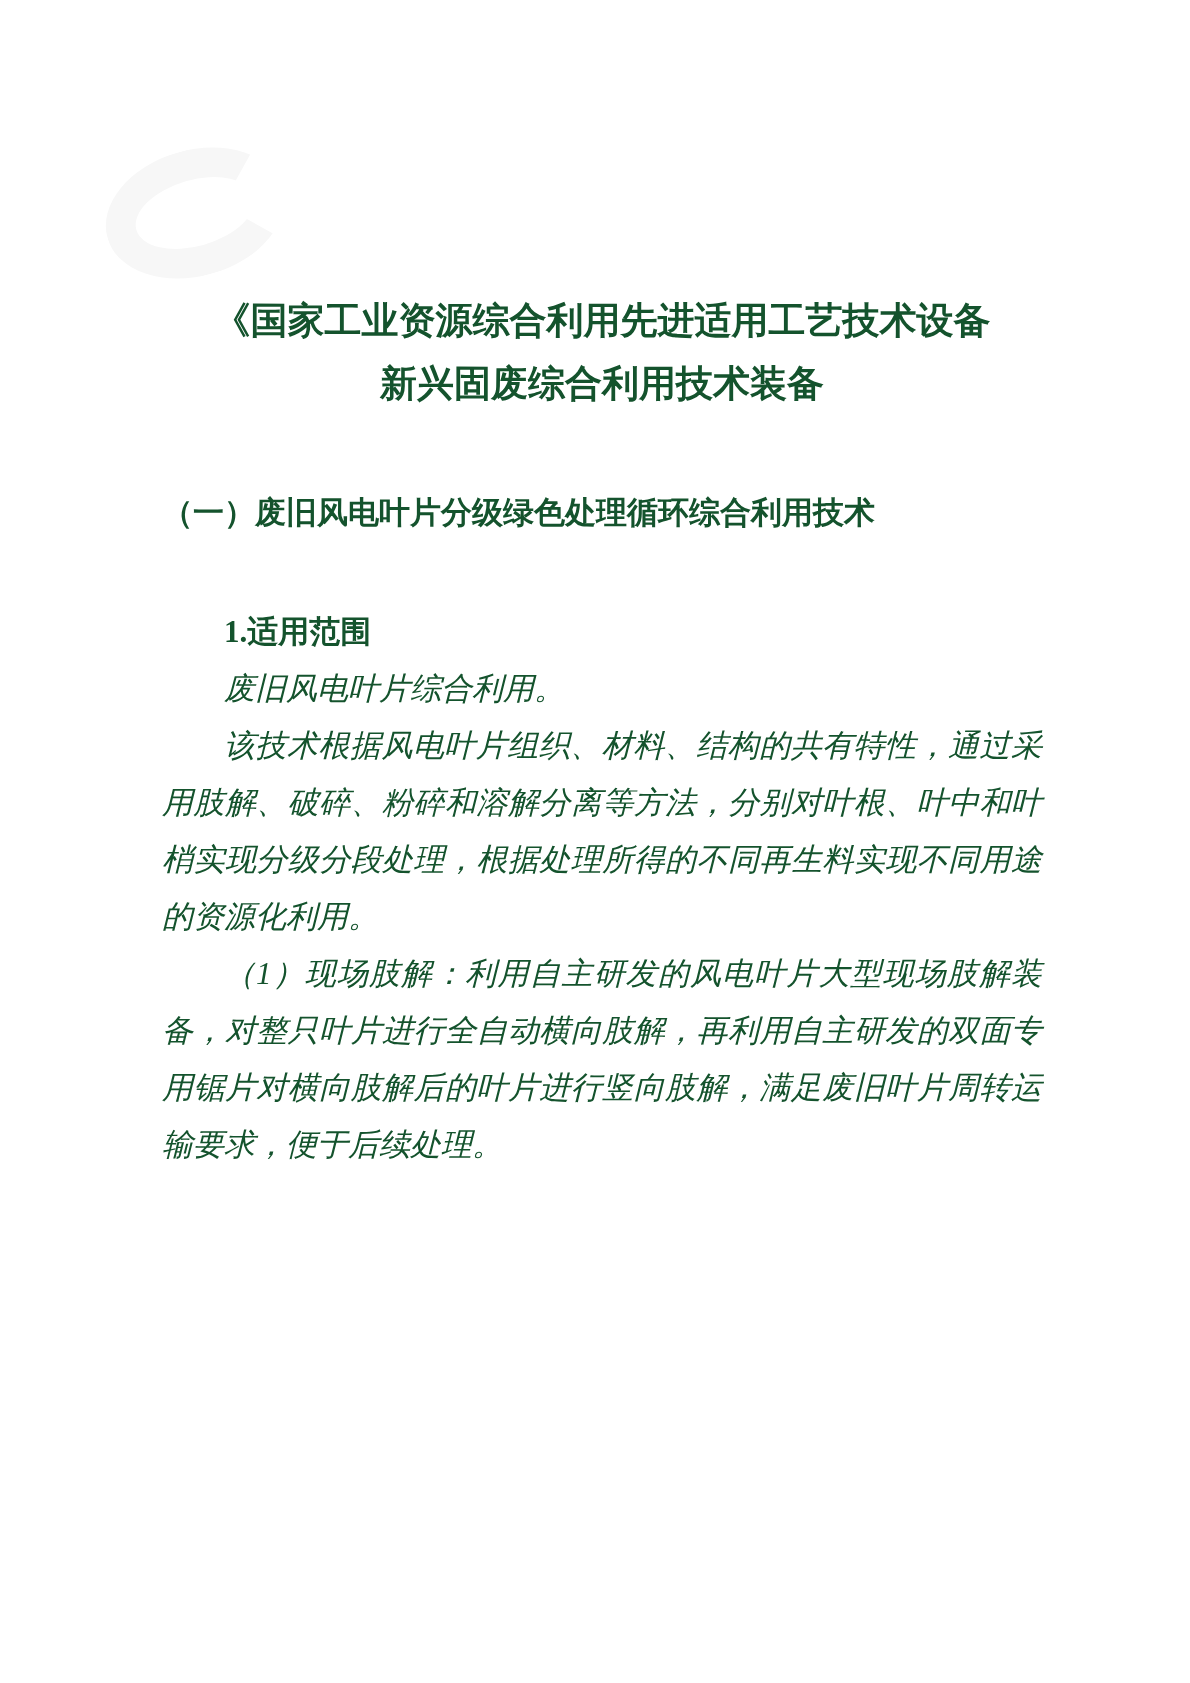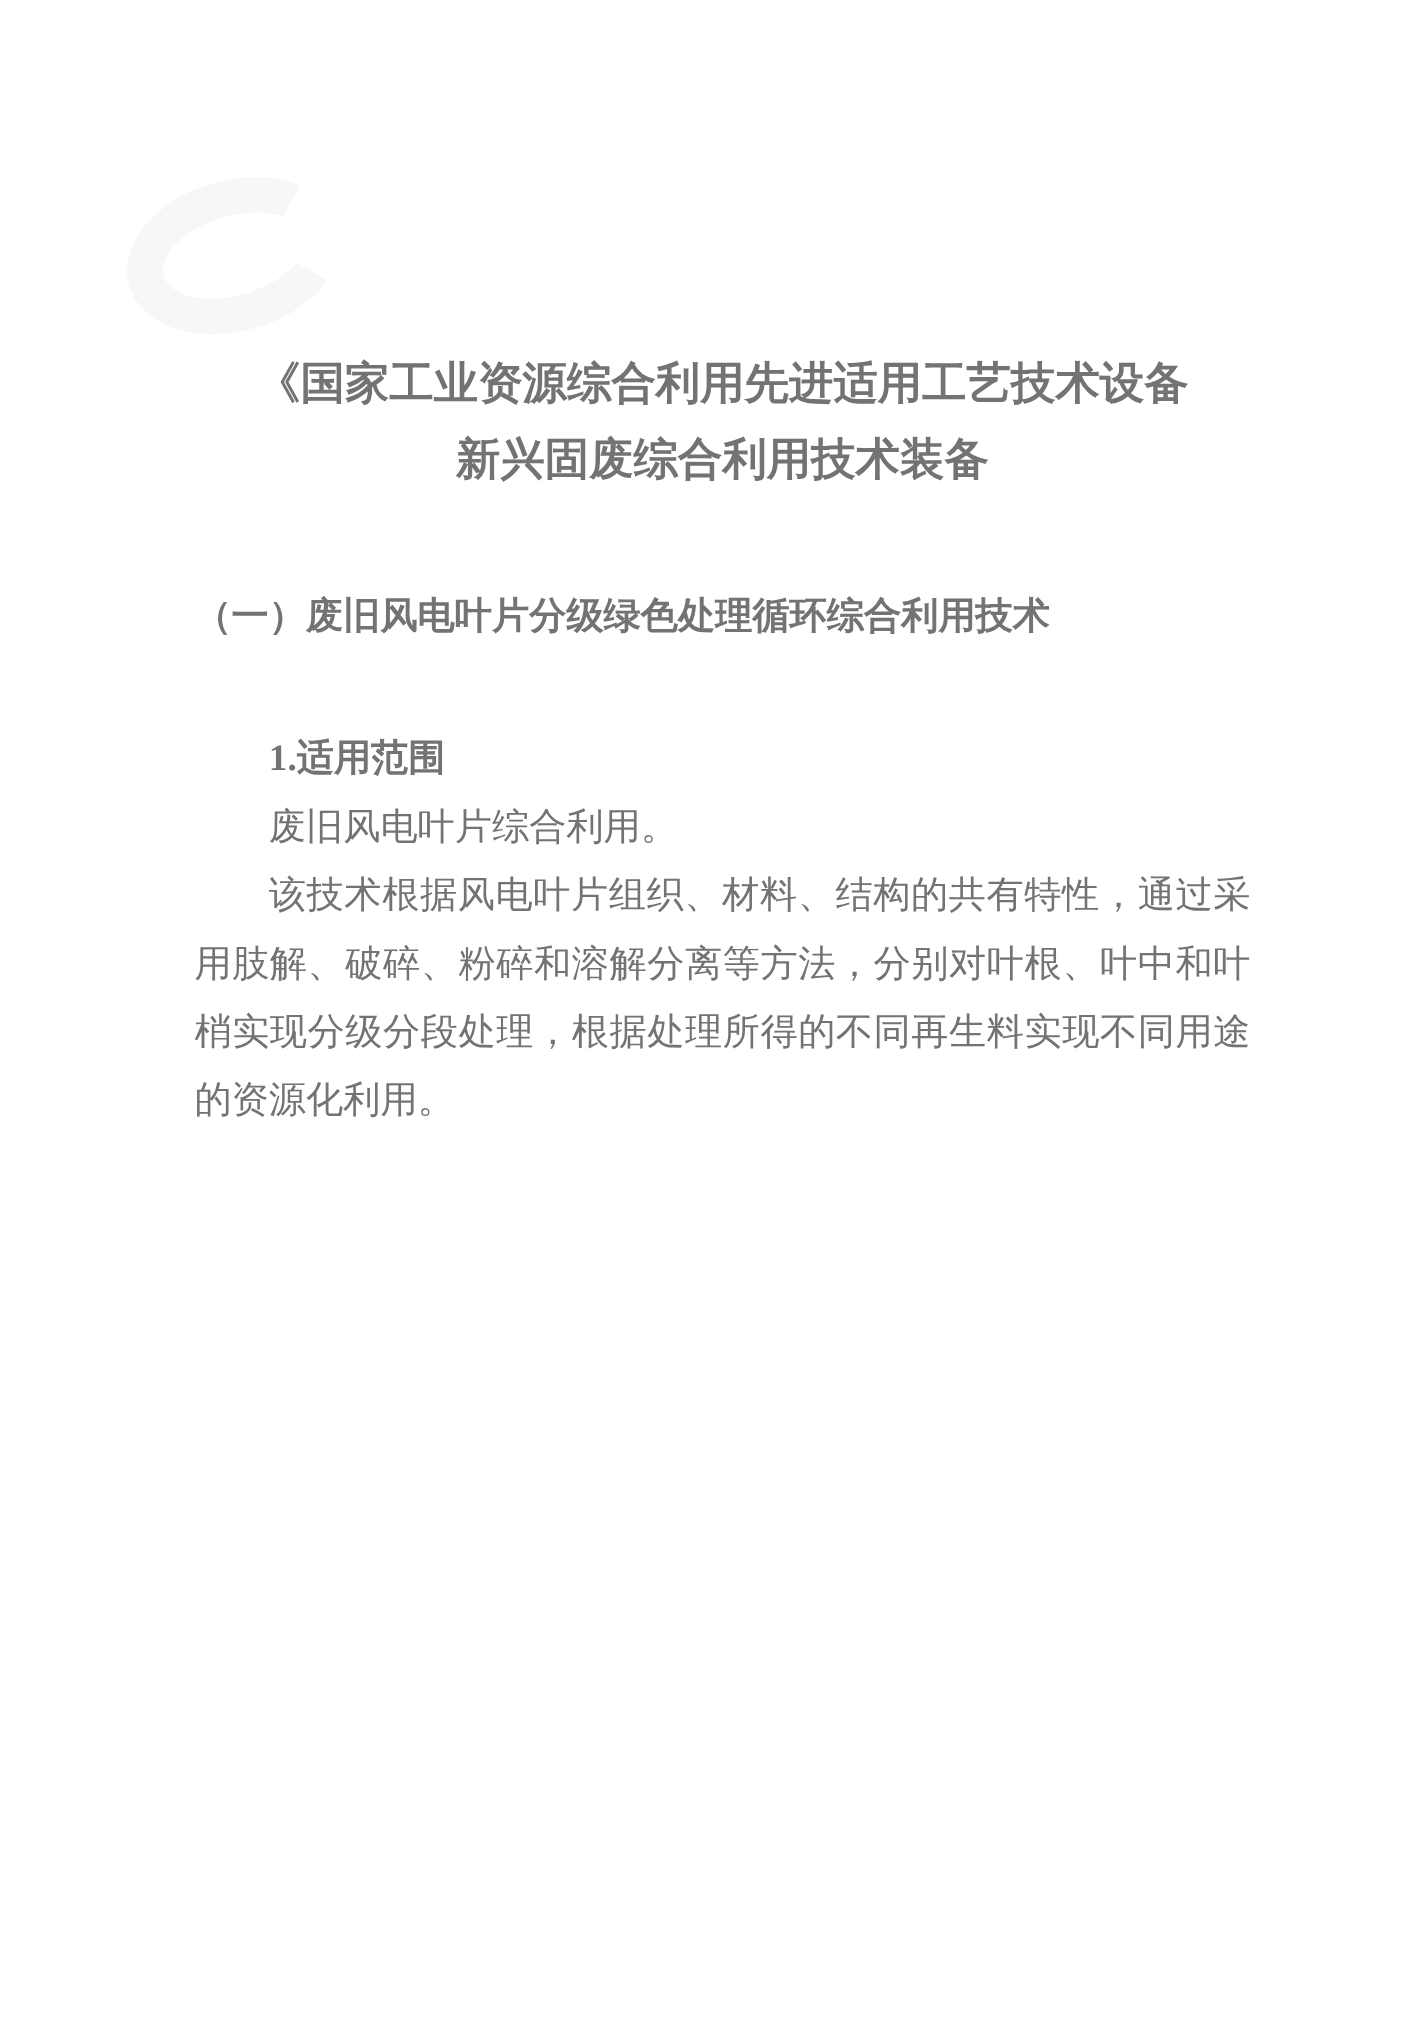--- a/index.html
+++ b/index.html
@@ -5,21 +5,21 @@
   html, body {
     margin: 0;
     padding: 0;
     background: #ffffff;
   }
   .page {
     position: relative;
     width: 1190px;
     height: 1493px;
     background: #ffffff;
-    color: #737373;
+    color: #14532d;
     overflow: hidden;
     font-family: "Liberation Serif", "DejaVu Serif", serif;
   }
   
   .scan-artifact {
     position: absolute;
     left: 104px;
     top: 150px;
     width: 182px;
     height: 126px;
@@ -60,20 +60,21 @@
   .sub-heading {
     margin: 0;
     font-size: 31px;
     line-height: 57px;
     font-weight: 700;
     text-indent: 2em;
   }
   .para {
     margin: 0;
     text-indent: 2em;
+    font-style: italic;
   }
   .page-number {
     position: absolute;
     left: 0;
     right: 0;
     top: 1528px;
     text-align: center;
     font-size: 27px;
     line-height: 32px;
     font-family: "Liberation Serif", "DejaVu Serif", serif;
@@ -94,20 +95,21 @@
     </h1>
 
     <h2 class="section-heading">（一）废旧风电叶片分级绿色处理循环综合利用技术</h2>
 
     <div class="body-text">
 
       <h3 class="sub-heading">1.适用范围</h3>
       <p class="para">废旧风电叶片综合利用。</p>
 
       <p class="para">该技术根据风电叶片组织、材料、结构的共有特性，通过采用肢解、破碎、粉碎和溶解分离等方法，分别对叶根、叶中和叶梢实现分级分段处理，根据处理所得的不同再生料实现不同用途的资源化利用。</p>
+      <p class="para">（1）现场肢解：利用自主研发的风电叶片大型现场肢解装备，对整只叶片进行全自动横向肢解，再利用自主研发的双面专用锯片对横向肢解后的叶片进行竖向肢解，满足废旧叶片周转运输要求，便于后续处理。</p>
 
     </div>
 
   </div>
 
   <div class="page-number">1</div>
 
 </div>
 
 </body></html>

